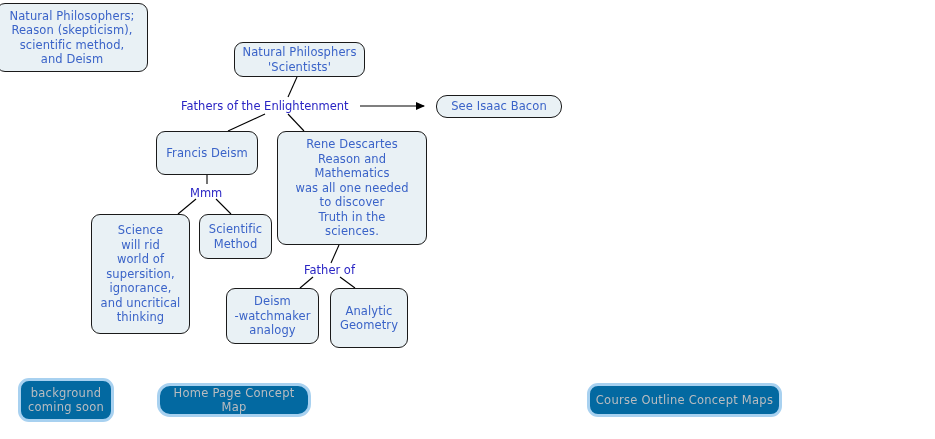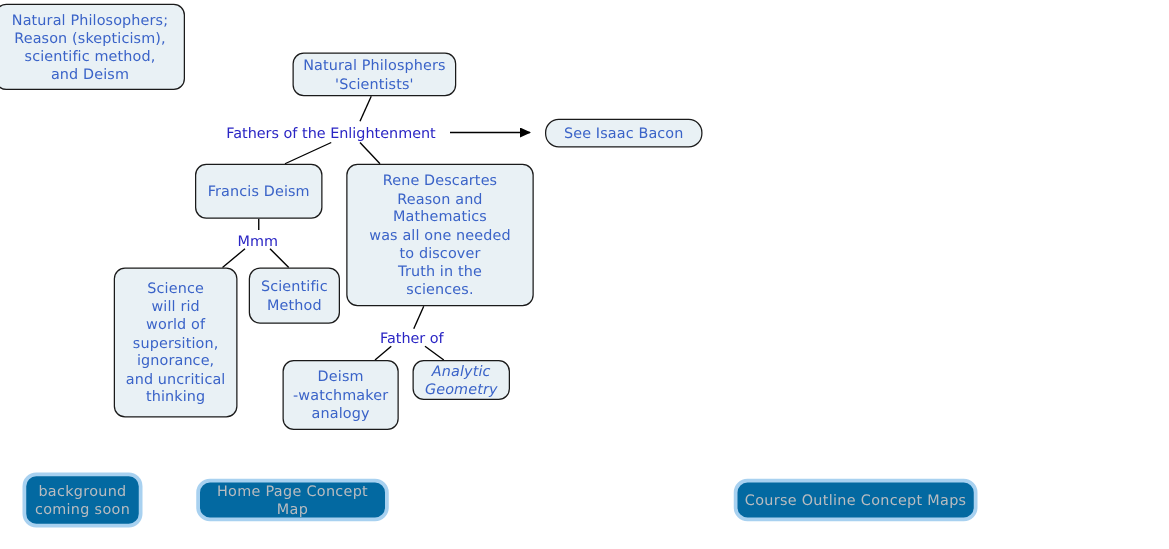--- a/index.html
+++ b/index.html
@@ -147,34 +147,34 @@
 and uncritical
 thinking</div>
 
   <div class="node" style="left:199px; top:214px; width:73px; height:45px;">Scientific
 Method</div>
 
   <div class="node" style="left:226px; top:288px; width:93px; height:56px;">Deism
 -watchmaker
 analogy</div>
 
-  <div class="node" style="left:330px; top:288px; width:78px; height:32px;font-style:italic;">Analytic
+  <div class="node" style="left:330px; top:288px; width:78px; height:60px;">Analytic
 Geometry</div>
 
   <div class="link-label" style="left:181px; top:99px;">Fathers of the Enlightenment</div>
 
   <div class="link-label" style="left:190px; top:186px;">Mmm</div>
 
   <div class="link-label" style="left:304px; top:263px;">Father of</div>
 </div>
 
 <div class="navbar">
 
   <div class="nav-btn" style="left:18px; top:10px; width:96px; height:44px;">background
 coming soon</div>
 
-  <div class="nav-btn" style="left:157px; top:15px; width:154px; height:34px;">Home Page Concept Map</div>
+  <div class="nav-btn" style="left:157px; top:15px; width:154px; height:34px;border-radius:13px;">Home Page Concept Map</div>
 
 
   <div class="nav-btn" style="left:553px; top:15px; width:195px; height:34px;margin-left:34px;">Course Outline Concept Maps</div>
 
 
 </div>
 
 </body></html>

